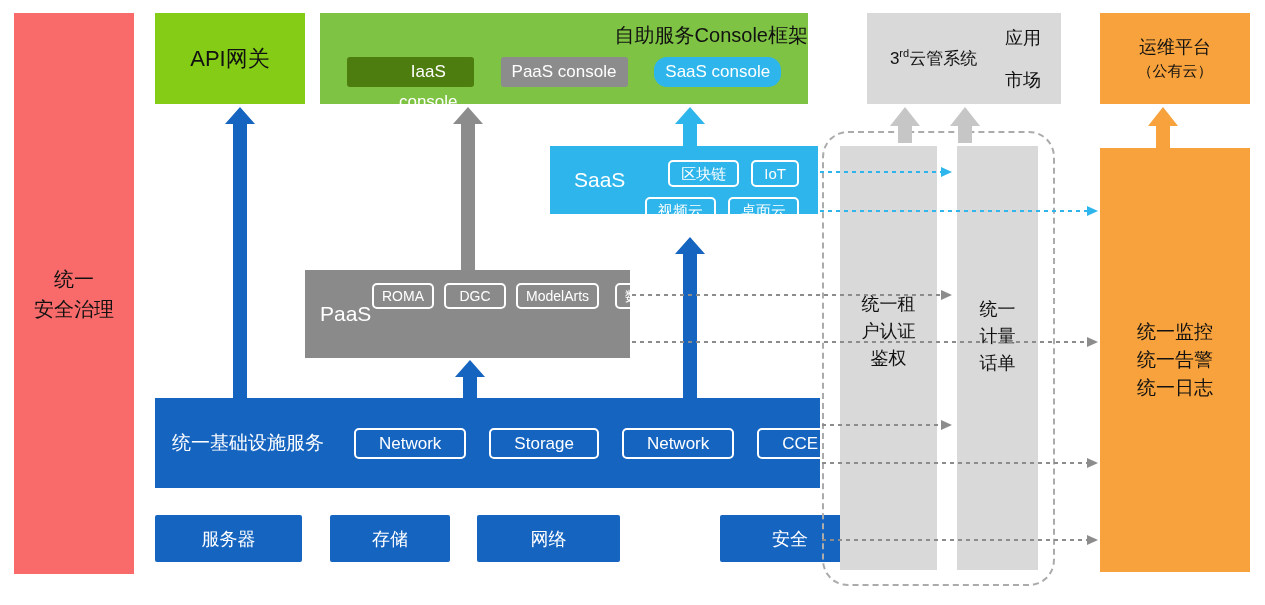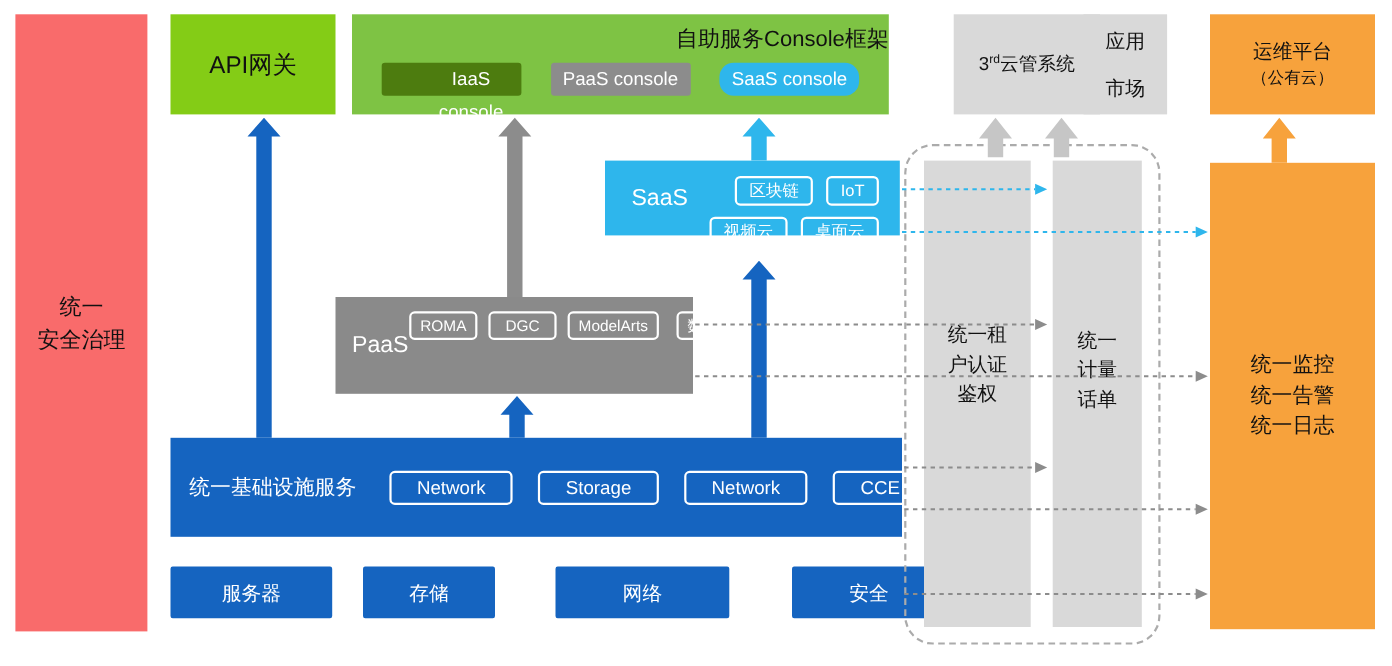--- a/index.html
+++ b/index.html
@@ -44,21 +44,21 @@
   
   #iaas-box { left: 155px; top: 398px; width: 665px; height: 90px; background: #1564C0; color: #fff; display: flex; align-items: center; padding-left: 17px; }
   #iaas-label { font-size: 19px; margin-right: 30px; white-space: nowrap; }
   #iaas-chips { display: flex; gap: 23px; }
   .chip-lg { border: 2px solid #fff; border-radius: 5px; height: 31px; line-height: 27px; padding: 0 23px; font-size: 17px; text-align: center; }
 
   
   .fbox { background: #1564C0; color: #fff; font-size: 18px; border-radius: 2px; }
   #f0 { left: 155px; top: 515px; width: 147px; height: 47px; }
   #f1 { left: 330px; top: 515px; width: 120px; height: 47px; }
-  #f2 { left: 505px; top: 515px; width: 158px; height: 47px; text-align: center; }
+  #f2 { left: 477px; top: 515px; width: 143px; height: 47px; text-align: center; }
   #f3 { left: 720px; top: 515px; width: 140px; height: 47px; }
 
   
   #dashed-box { left: 822px; top: 131px; width: 233px; height: 455px; border: 2px dashed #ABABAB; border-radius: 26px; }
   #auth-bar { left: 840px; top: 146px; width: 97px; height: 424px; background: #D9D9D9; color: #111; font-size: 18px; line-height: 27px; padding-bottom: 53px; }
   #meter-bar { left: 957px; top: 146px; width: 81px; height: 424px; background: #D9D9D9; color: #111; font-size: 18px; line-height: 27px; padding-bottom: 44px; }
   #ops-bar { left: 1100px; top: 148px; width: 150px; height: 424px; background: #F7A23C; color: #111; font-size: 19px; line-height: 28px; }
 
   #arrows { position: absolute; left: 0; top: 0; width: 1265px; height: 605px; pointer-events: none; }
 </style>

